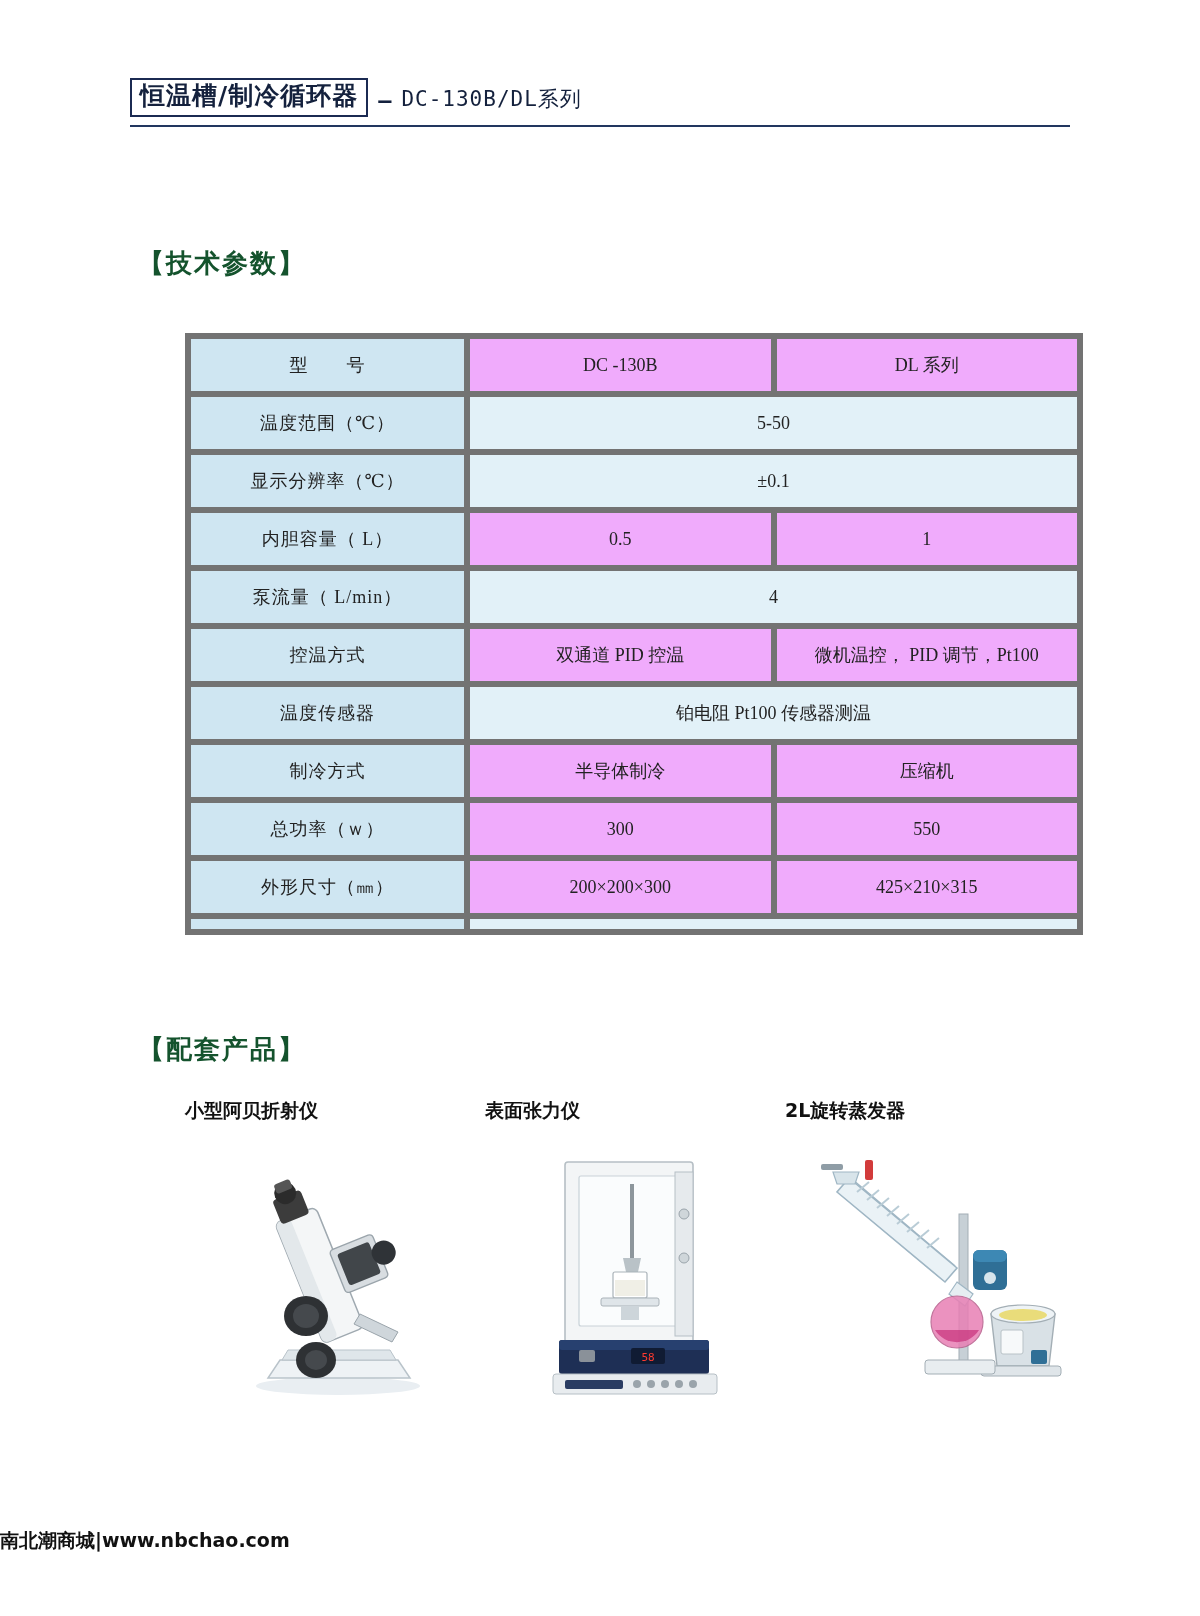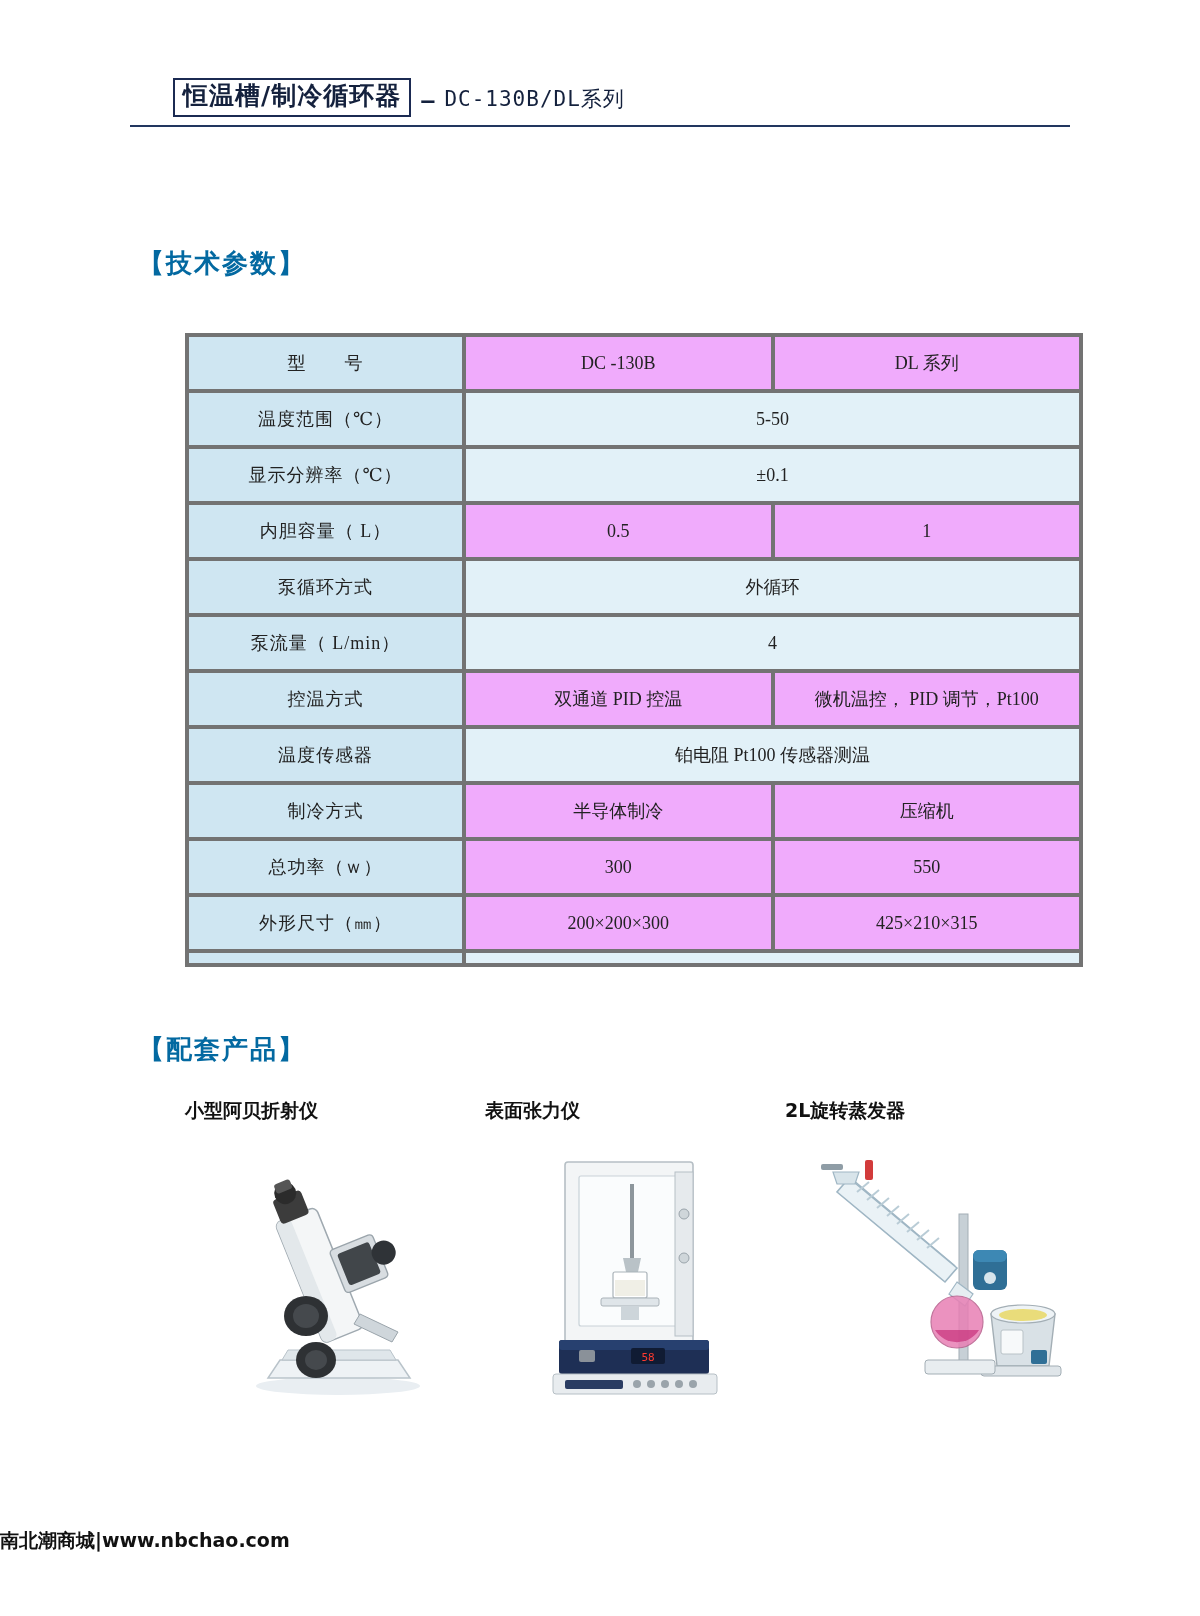--- a/index.html
+++ b/index.html
@@ -31,21 +31,20 @@
   }
   .header-title-box {
     border: 2px solid #1b2a52;
     padding: 2px 8px 4px 8px;
     font-family: "DejaVu Sans", "Liberation Sans", sans-serif;
     font-size: 25px;
     font-weight: bold;
     letter-spacing: 1px;
     color: #14213d;
     line-height: 1.15;
-    margin-left: 43px;
   }
   .header-dash {
     font-family: "DejaVu Sans Mono", monospace;
     font-size: 22px;
     color: #14213d;
     font-weight: bold;
     padding-bottom: 4px;
   }
   .header-sub {
     font-family: "DejaVu Sans Mono", "Liberation Mono", monospace;
@@ -59,40 +58,40 @@
     width: 940px;
     margin-left: 0;
   }
 
   
   .section-heading {
     position: absolute;
     font-family: "DejaVu Sans", "Liberation Sans", sans-serif;
     font-size: 26px;
     font-weight: bold;
-    color: #0369a1;
+    color: #14532d;
     letter-spacing: 2px;
   }
   #specs-heading { left: 138px; top: 246px; }
   #products-heading { left: 138px; top: 1032px; }
 
   
   .spec-table-wrap {
     position: absolute;
     left: 185px;
     top: 333px;
     width: 898px;
   }
   table.spec {
     border-collapse: collapse;
     width: 898px;
     table-layout: fixed;
   }
   table.spec td {
-    border: 4px solid #737373;
+    border: 6px solid #737373;
     text-align: center;
     vertical-align: middle;
     font-family: "Liberation Serif", "DejaVu Serif", serif;
     font-size: 18px;
     color: #222222;
     height: 52px;
     padding: 0 4px;
   }
   td.label {
     background: #cfe6f2;
@@ -170,24 +169,20 @@
         <td class="val-wide" colspan="2">5-50</td>
       </tr>
       <tr>
         <td class="label">显示分辨率（℃）</td>
         <td class="val-wide" colspan="2">±0.1</td>
       </tr>
       <tr>
         <td class="label">内胆容量（ L）</td>
         <td class="val">0.5</td>
         <td class="val">1</td>
-      </tr>
-      <tr>
-        <td class="label">泵循环方式</td>
-        <td class="val-wide" colspan="2">外循环</td>
       </tr>
       <tr>
         <td class="label">泵流量（ L/min）</td>
         <td class="val-wide" colspan="2">4</td>
       </tr>
       <tr>
         <td class="label">控温方式</td>
         <td class="val">双通道 PID 控温</td>
         <td class="val">微机温控， PID 调节，Pt100</td>
       </tr>

